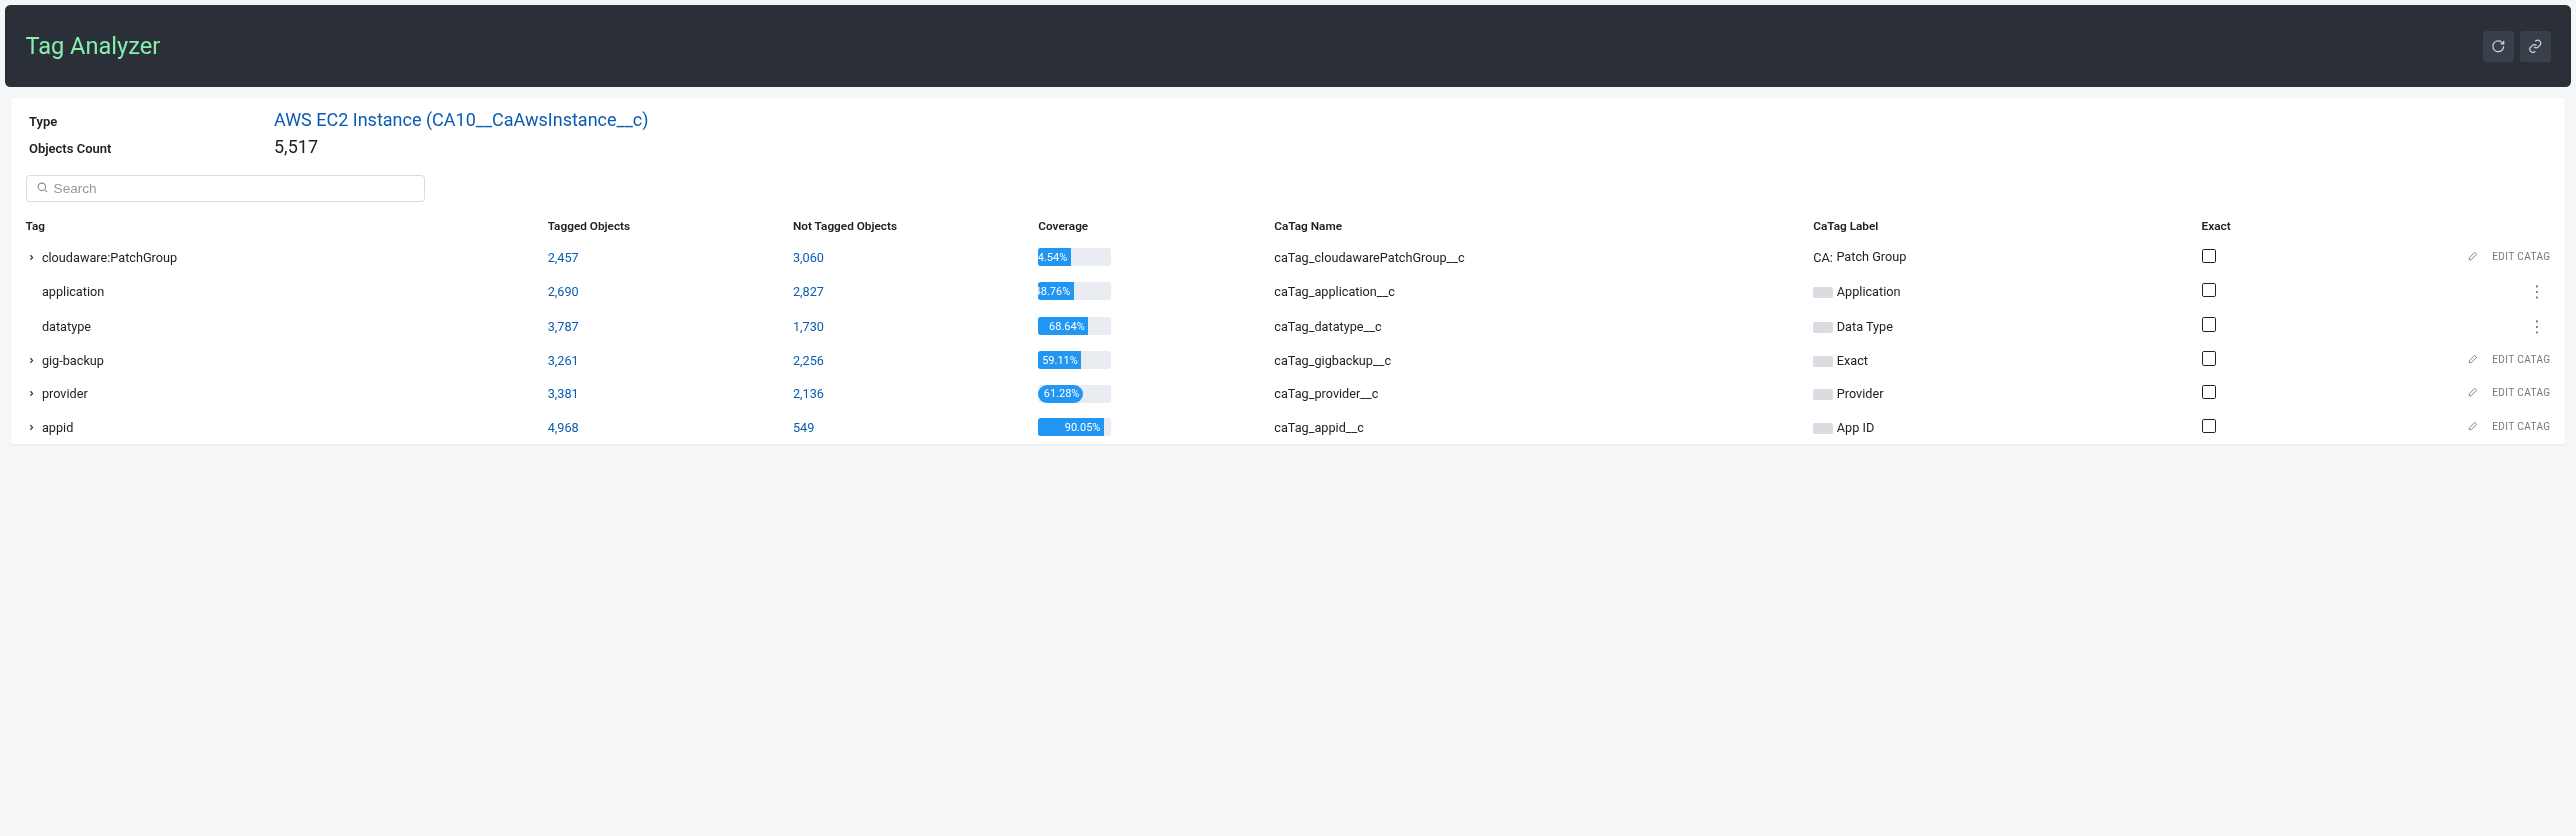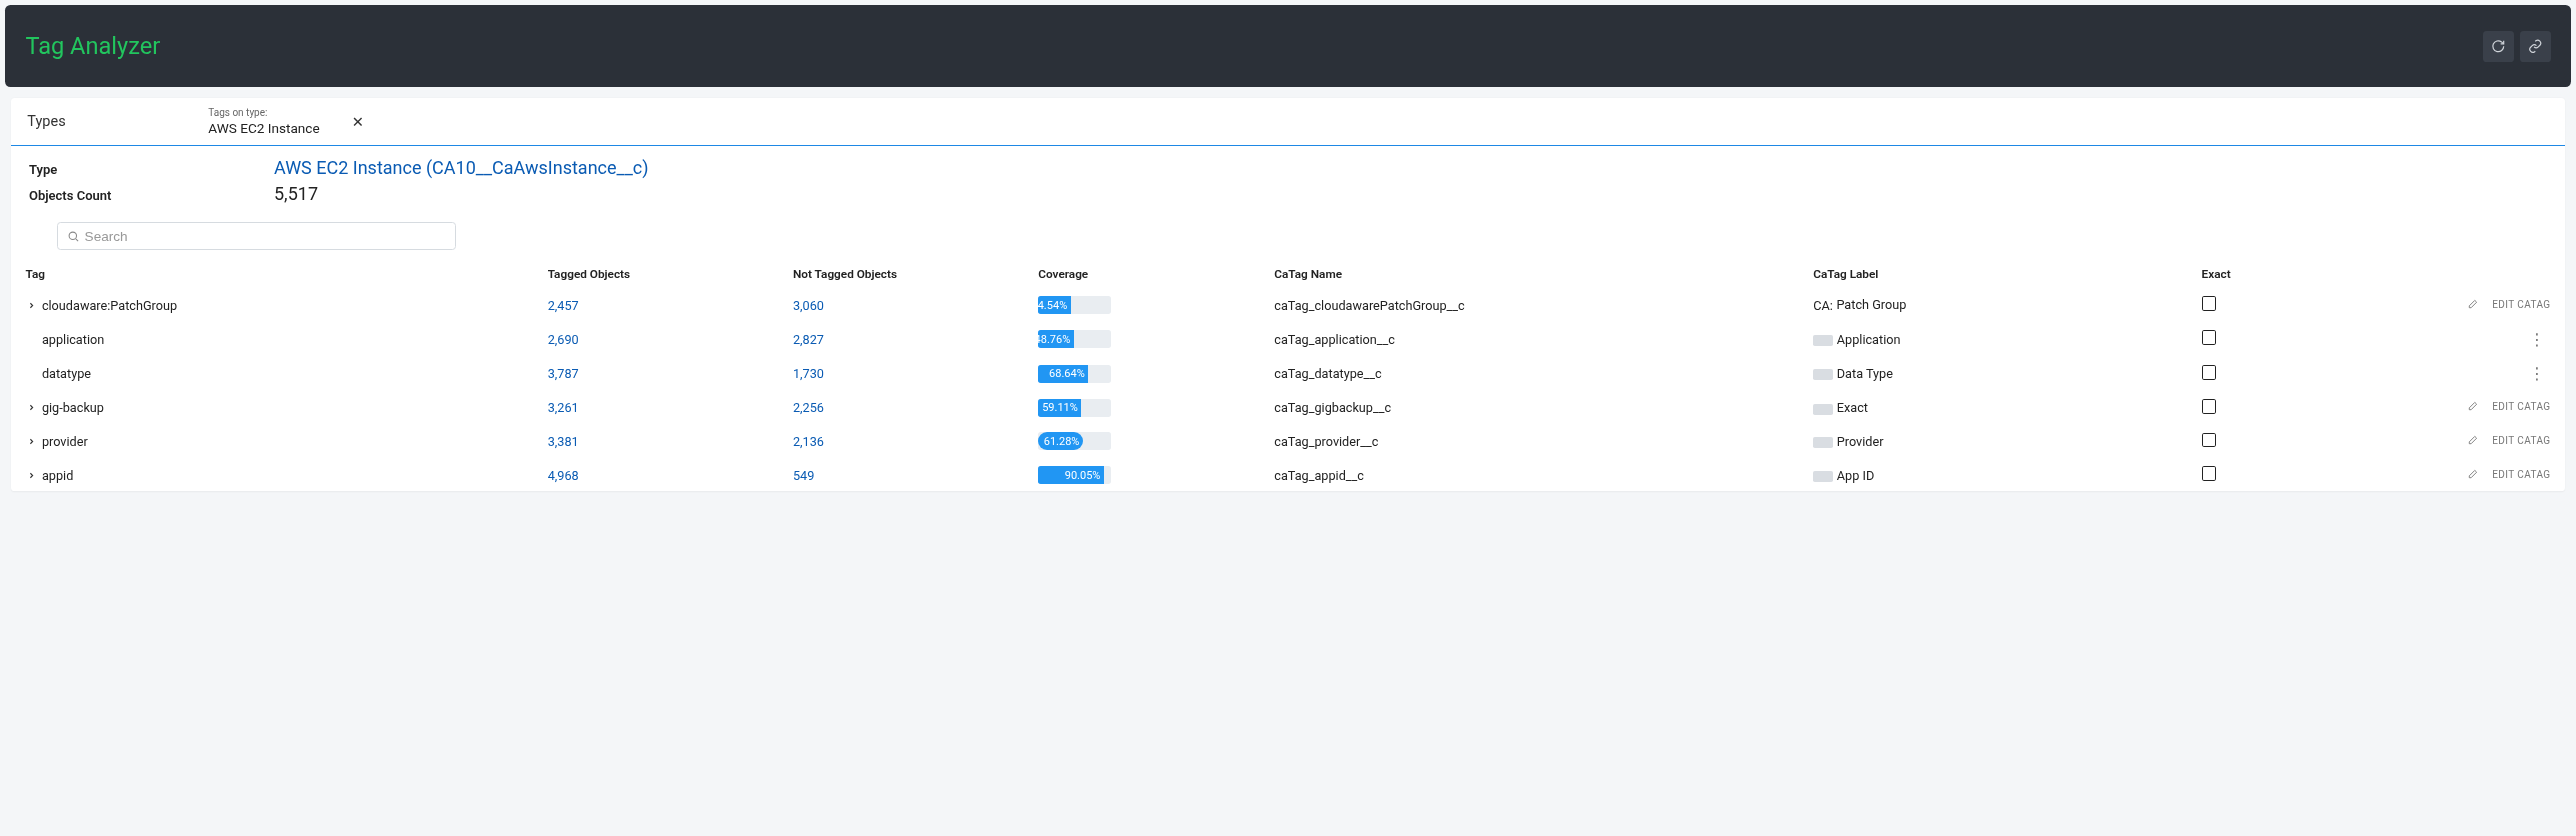--- a/index.html
+++ b/index.html
@@ -4,21 +4,21 @@
   <style>
     * { box-sizing: border-box; margin: 0; padding: 0; }
     body {
       font-family: -apple-system, BlinkMacSystemFont, "Segoe UI", Roboto, Helvetica, Arial, sans-serif;
       background: #f4f6f8;
       color: #222;
       font-size: 12.7px;
     }
     .header-bar {
       background: #2b3038;
-      color: #22c55e;
+      color: #86efac;
       padding: 25.4px 20px;
       border-radius: 5.4px;
       margin: 5.4px;
       display: flex;
       justify-content: space-between;
       align-items: center;
     }
     .header-bar h1 { font-size: 23.6px; font-weight: 400; }
     .header-actions { display: flex; gap: 5.4px; }
     .header-btn {
@@ -81,27 +81,26 @@
       font-size: 13px;
       padding-right: 12.7px;
       color: #222;
     }
     .meta-value { font-size: 18px; color: #222; }
     .meta-value.link { color: #0a5bb3; cursor: pointer; }
 
     .search-wrap { padding: 7.3px 14.5px 9px 14.5px; }
     .search-box {
       display: flex;
-      align-items: center;
+      align-items: flex-start;
       border: 0.9px solid #d6dbe0;
       border-radius: 3.6px;
       padding: 5.4px 9px;
       width: 399px;
       color: #888;
-      margin-left: 31px;
     }
     .search-box svg { width: 12.7px; height: 12.7px; margin-right: 5.4px; color:#888; }
     .search-box input {
       border: none;
       outline: none;
       flex: 1;
       font-size: 13.6px;
       color: #333;
     }
     .search-box input::placeholder { color: #999; }
@@ -208,30 +207,20 @@
       <svg viewBox="0 0 24 24" fill="none" stroke="currentColor" stroke-width="2">
           <path d="M10 13a5 5 0 0 0 7 0l3-3a5 5 0 0 0-7-7l-1 1"></path>
           <path d="M14 11a5 5 0 0 0-7 0l-3 3a5 5 0 0 0 7 7l1-1"></path>
         </svg>
     </div>
   </div>
 </div>
 
 <div class="panel">
 
-  <div class="tabs">
-    <div class="tab simple">
-      <span>Types</span>
-    </div>
-    <div class="tab active">
-      <span class="small-label">Tags on type:</span>
-      <span class="tab-title">AWS EC2 Instance</span>
-      <span class="close">✕</span>
-    </div>
-  </div>
 
   <div class="meta">
     <div class="meta-row">
       <div class="meta-label">Type</div>
       <div class="meta-value link">AWS EC2 Instance (CA10__CaAwsInstance__c)</div>
     </div>
     <div class="meta-row">
       <div class="meta-label">Objects Count</div>
       <div class="meta-value">5,517</div>
     </div>

